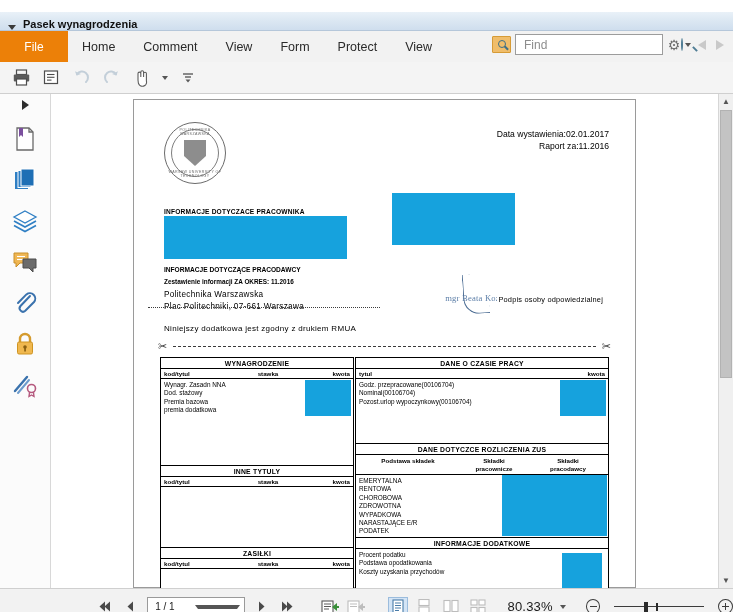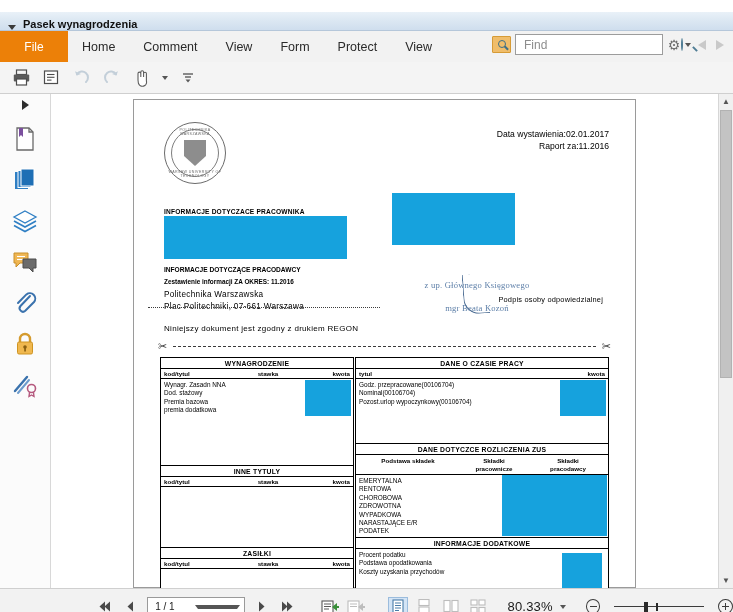--- a/index.html
+++ b/index.html
@@ -510,25 +510,24 @@
         <div class="emp-redact redact"></div>
       </div>
 
       <div class="employer">
         <div class="hdr">INFORMACJE DOTYCZĄCE PRACODAWCY</div>
         <div class="sub">Zestawienie informacji ZA OKRES: 11.2016</div>
         <div class="big">Politechnika Warszawska</div>
         <div class="big">Plac Politechniki, 07-661 Warszawa</div>
       </div>
 
-      <div class="rmua">Niniejszy dokument jest zgodny z drukiem REGON</div>
+      <div class="rmua">Niniejszy dodatkowa jest zgodny z drukiem RMUA</div>
 
       <div class="sigarea">
         <div class="sig-swoop"></div>
-        <div class="sig-line1">z up. Głównego Księgowego</div>
         <div class="sig-line2">mgr Beata Kozoń</div>
       </div>
       <div class="sig-dots"></div>
       <div class="sig-caption">Podpis osoby odpowiedzialnej</div>
 
       <div class="cutrow">
         <span class="scissors">✂</span>
         <span class="cutline"></span>
         <span class="scissors">✂</span>
       </div>

